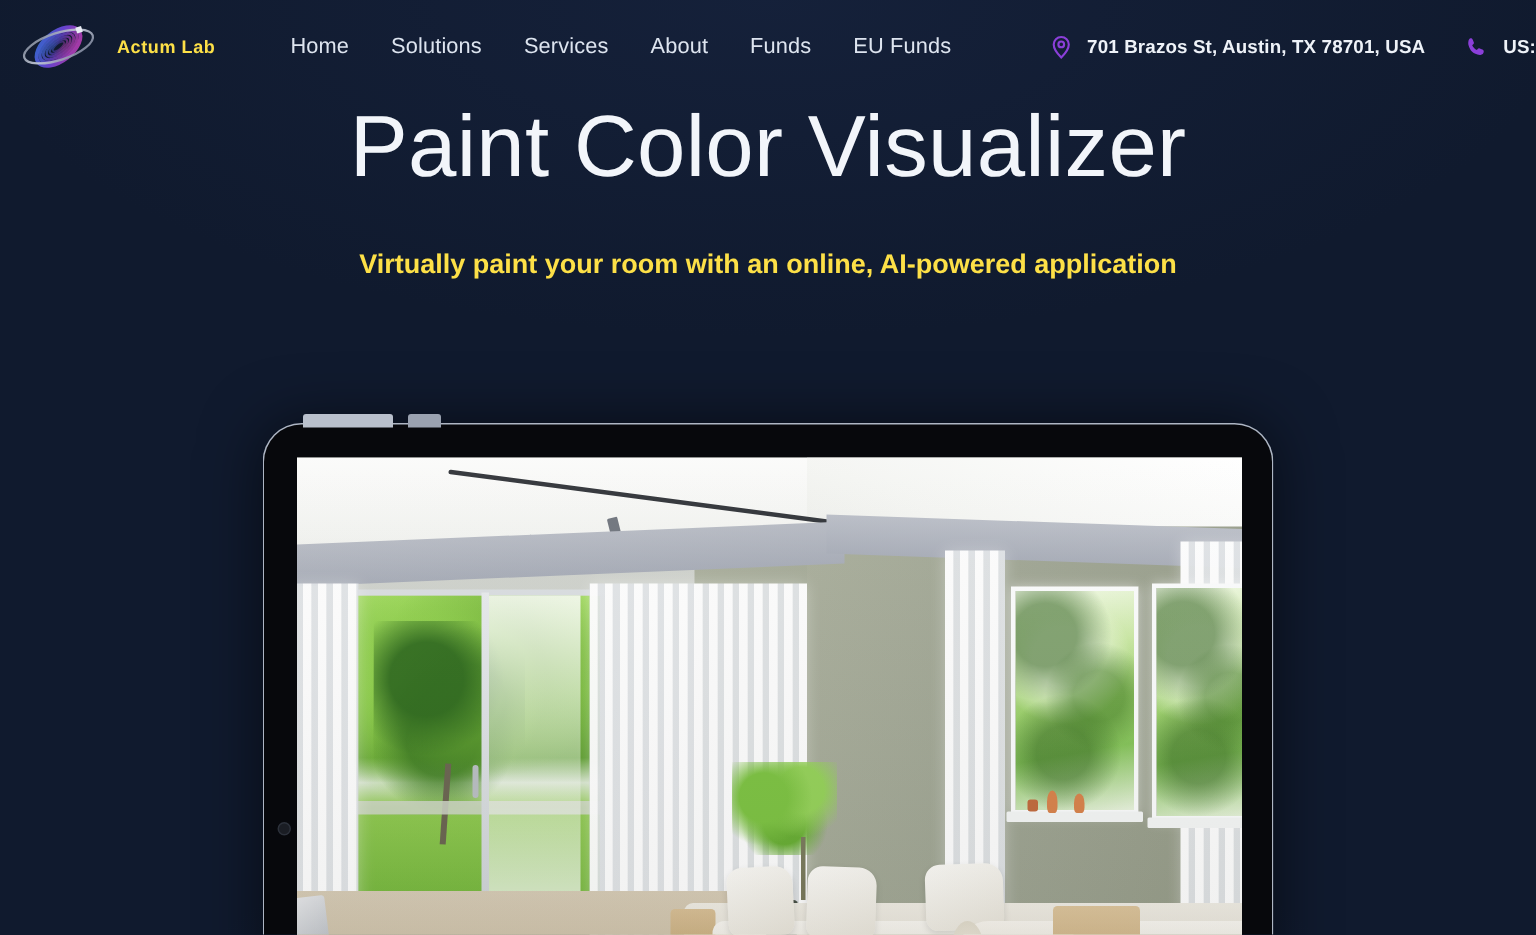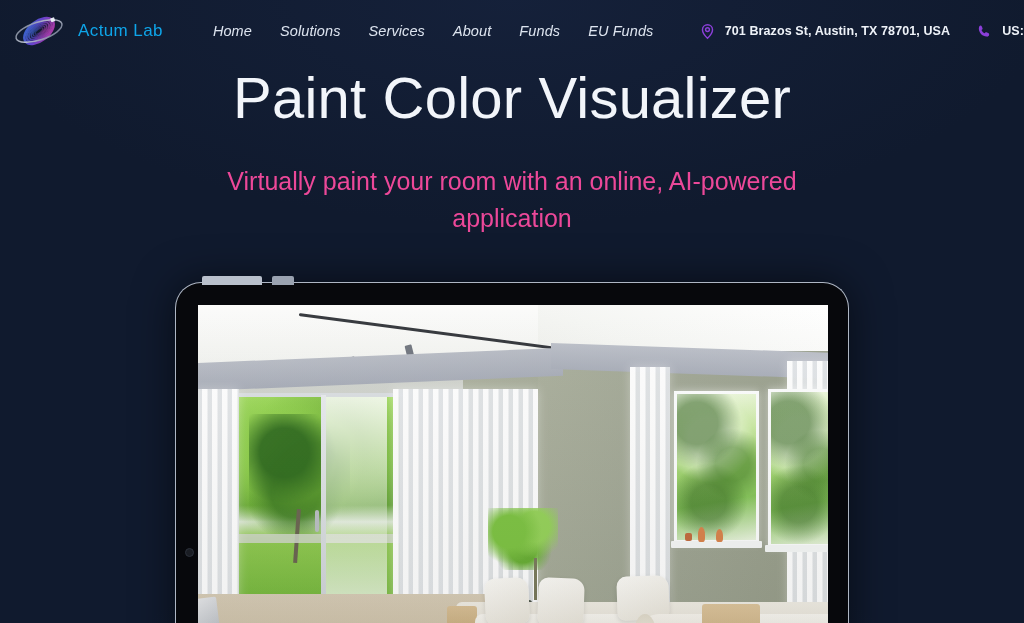--- a/index.html
+++ b/index.html
@@ -24,45 +24,45 @@
 
   
   header {
     position:relative; z-index:5;
     height:62px; display:flex; align-items:center;
     padding:0 0 0 8px;
   }
   .brand { display:flex; align-items:center; gap:8px; flex:0 0 auto; }
   .logo-mark { width:62px; height:56px; display:block; }
   .brand-name {
-    font-size:17px; font-weight:400; letter-spacing:.4px;
-    color:#0ea5e9;
-  }
-  nav { display:flex; align-items:center; gap:0; margin-left:36px;font-style:italic; }
+    font-size:12px; font-weight:700; letter-spacing:.4px;
+    color:#fde047;
+  }
+  nav { display:flex; align-items:center; gap:0; margin-left:36px; }
   nav a {
     color:#dde4ef; text-decoration:none; font-size:14.5px;
     padding:8px 14px; white-space:nowrap; letter-spacing:.1px;
   }
 
   .contact-group {
     margin-left:auto; display:flex; align-items:flex-end; gap:26px;
     padding-right:0; white-space:nowrap;
   }
   .contact-item { display:flex; align-items:center; gap:9px; }
   .contact-item .txt { font-size:12.5px; font-weight:700; color:#eef2f8; letter-spacing:.1px; }
   .ic { width:17px; height:19px; flex:0 0 auto; display:block; }
 
   
   .hero { position:relative; z-index:4; text-align:center; }
   h1 {
     font-size:58px; font-weight:400; letter-spacing:.2px;
     color:#f2f5fa; line-height:1.02; margin-top:6px;
   }
   .sub {
-    font-size:25px; font-weight:400; color:#ec4899;
+    font-size:18px; font-weight:700; color:#fde047;
     line-height:1.46; margin:36px auto 0; max-width:650px;
   }
 
   
   .device-wrap {
     position:absolute; left:50%; transform:translateX(-50%);
     top:282px; width:674px; height:400px; z-index:3;
   }
   .device {
     position:relative; width:100%; height:100%;

